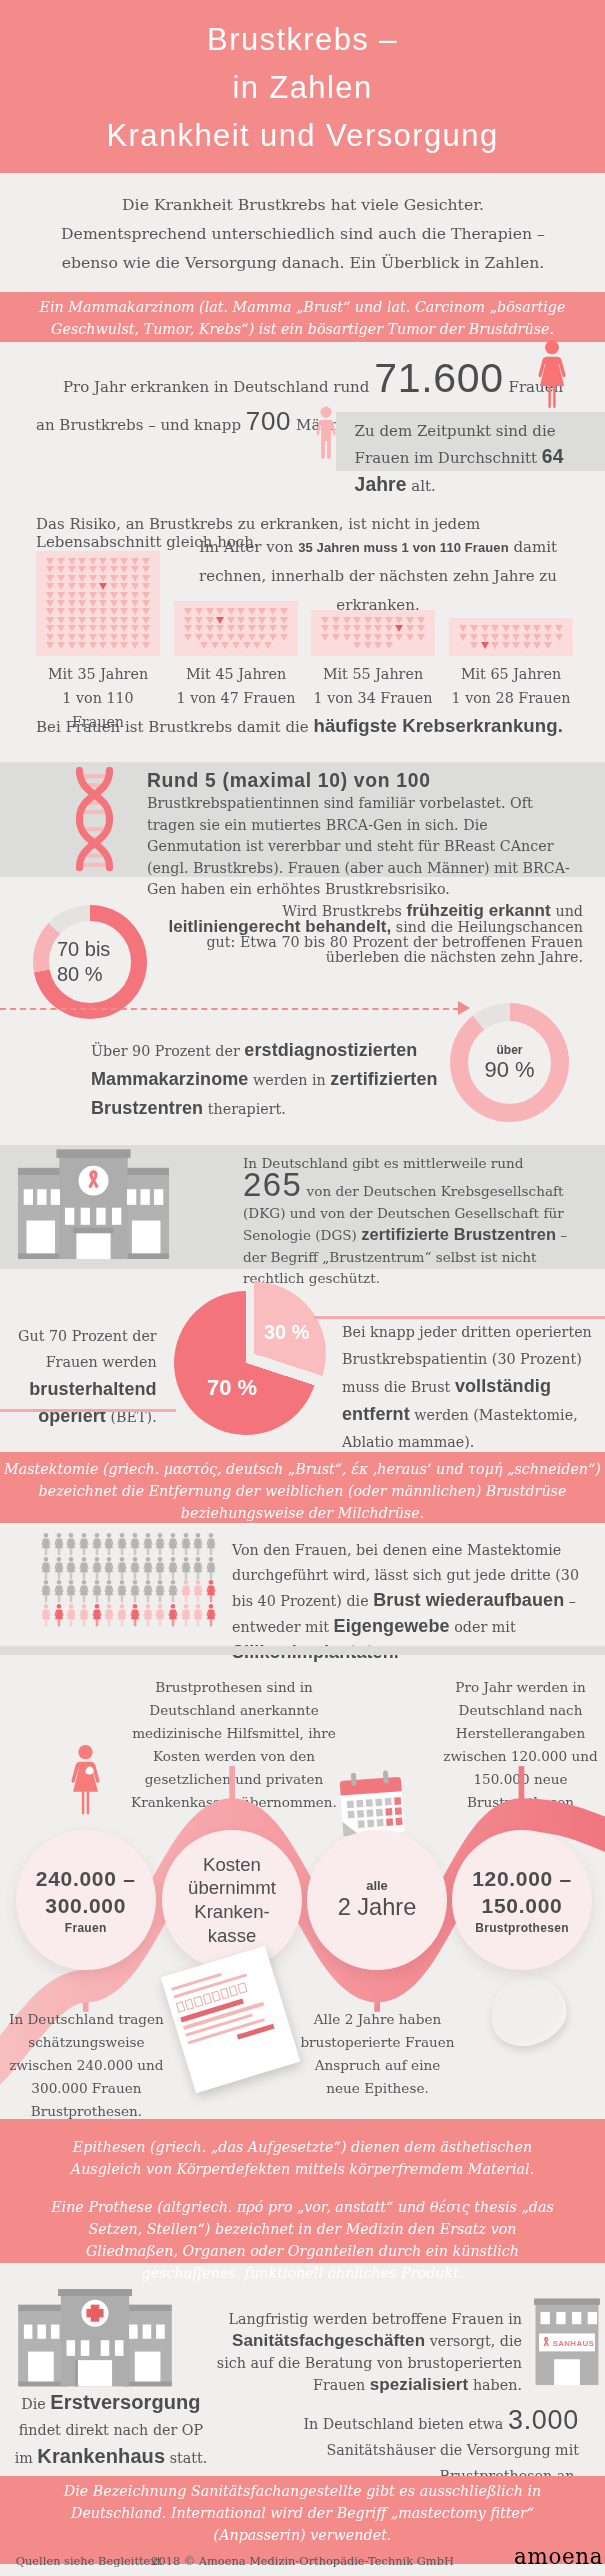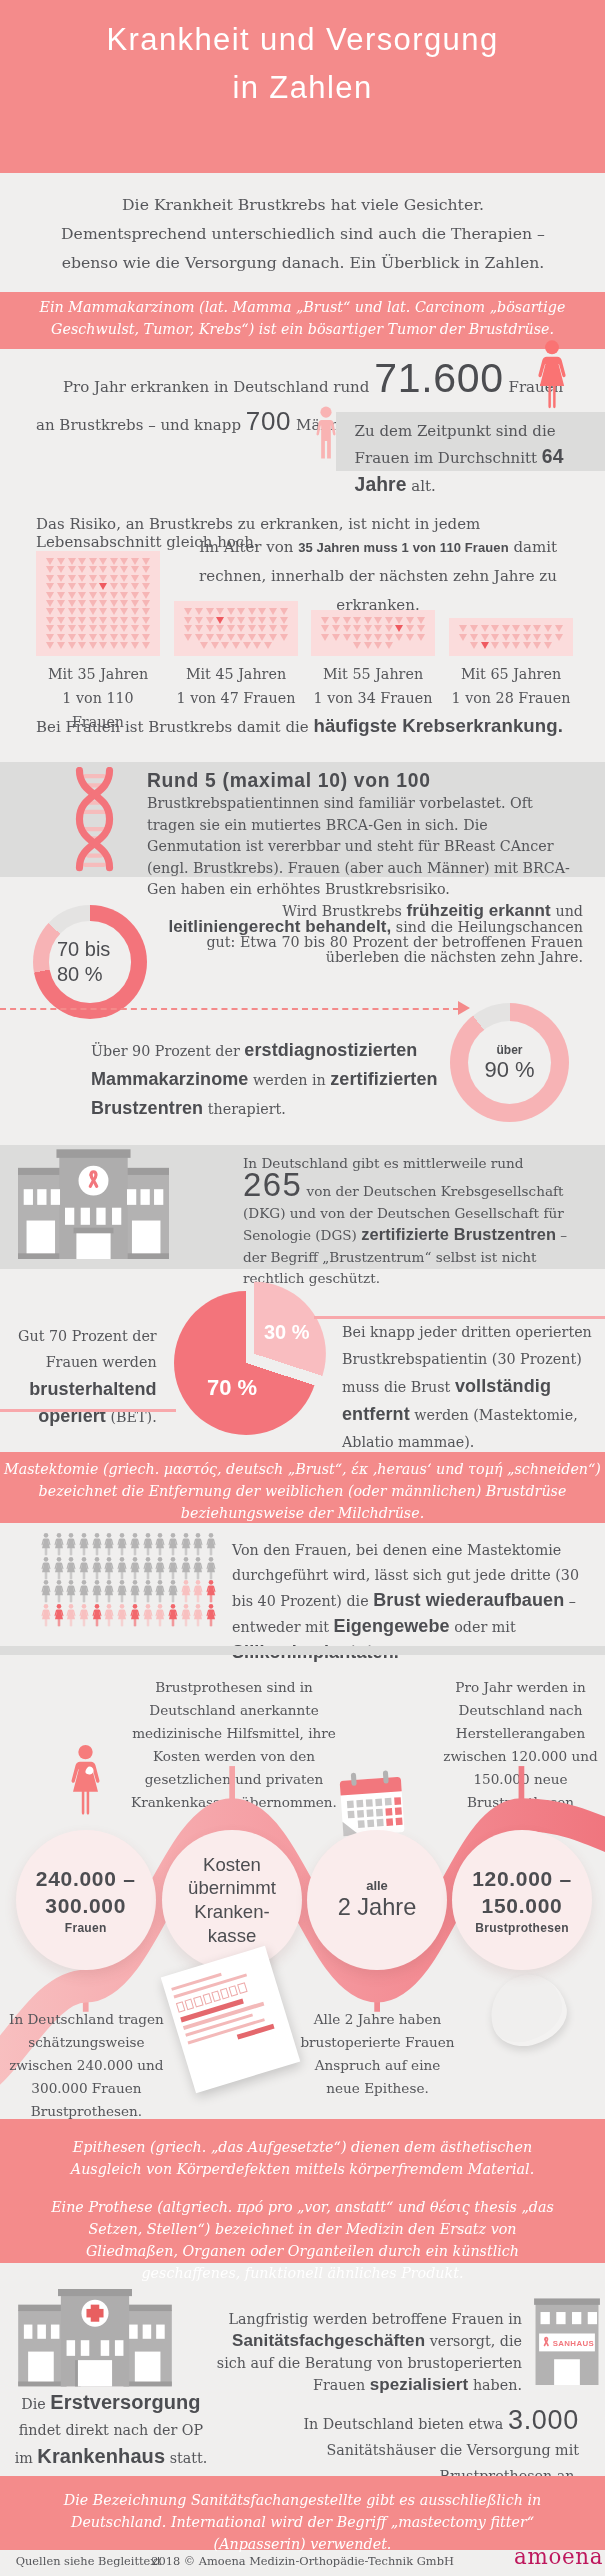--- a/index.html
+++ b/index.html
@@ -117,38 +117,39 @@
   
   .kh{position:absolute;left:18px;top:2289px;width:154px;height:101px;}
   .erst{position:absolute;left:13px;top:2389px;width:196px;text-align:center;font-size:14.3px;line-height:26px;}
   .erst .rt1{font-size:20px;}
   .stext{position:absolute;left:206px;top:2308px;width:316px;text-align:right;font-size:14.3px;line-height:22px;}
   .stext .rt1{font-size:17px;}
   .shop{position:absolute;left:534px;top:2292px;width:66px;height:93px;}
   .scount{position:absolute;left:236px;top:2407px;width:343px;text-align:right;font-size:14.3px;line-height:26px;}
   .scount .rt2{font-size:27px;}
   
-  .b-mamma{top:292px;height:57px;padding-top:3.6px;}
+  .b-mamma{top:292px;height:50px;padding-top:3.6px;}
   .b-mastektomie{top:1452px;height:71px;padding-top:6.4px;}
   .b-epithese{top:2119px;height:144px;padding-top:17px;}
   .b-epithese p{line-height:22px;}
   .b-epithese .p1{margin-bottom:15.7px;}
-  .b-fitter{top:2476px;height:74px;padding-top:13px;}
+  .b-fitter{top:2476px;height:88px;padding-top:4px;}
   .f-left{position:absolute;left:15.7px;top:2554px;font-size:11.4px;}
   .f-center{position:absolute;left:0;top:2554px;width:605px;text-align:center;font-size:11.4px;}
-  .f-logo{position:absolute;left:514px;top:2544px;font-size:21.4px;color:#be185d;letter-spacing:0.7px;font-family:"DejaVu Serif",serif;}
+  .f-logo{position:absolute;left:514px;top:2544px;font-size:21.4px;color:#000000;letter-spacing:0.7px;font-family:"DejaVu Serif",serif;}
 </style>
 </head>
 <body>
 
 <div class="page">
 
   <div class="header">
+    <div class="t">Brustkrebs –</div>
+    <div class="t">in Zahlen</div>
     <div class="t">Krankheit und Versorgung</div>
-    <div class="t">in Zahlen</div>
   </div>
   <div class="intro">Die Krankheit Brustkrebs hat viele Gesichter. Dementsprechend unterschiedlich sind auch die Therapien – ebenso wie die Versorgung danach. Ein Überblick in Zahlen.</div>
 
   <div class="banner b-mamma">
     <p>Ein Mammakarzinom (lat. Mamma „Brust“ und lat. Carcinom „bösartige Geschwulst, Tumor, Krebs“) ist ein bösartiger Tumor der Brustdrüse.</p>
   </div>
 
   <div class="inc1"><span class="rt0">Pro Jahr erkranken in Deutschland rund </span><span class="rt2">71.600</span><span class="rt0"> Frauen</span></div>
   <div class="inc2"><span class="rt0">an Brustkrebs – und knapp </span><span class="rt2">700</span><span class="rt0"> Männer.</span></div>
   <div class="icon-fem1">

